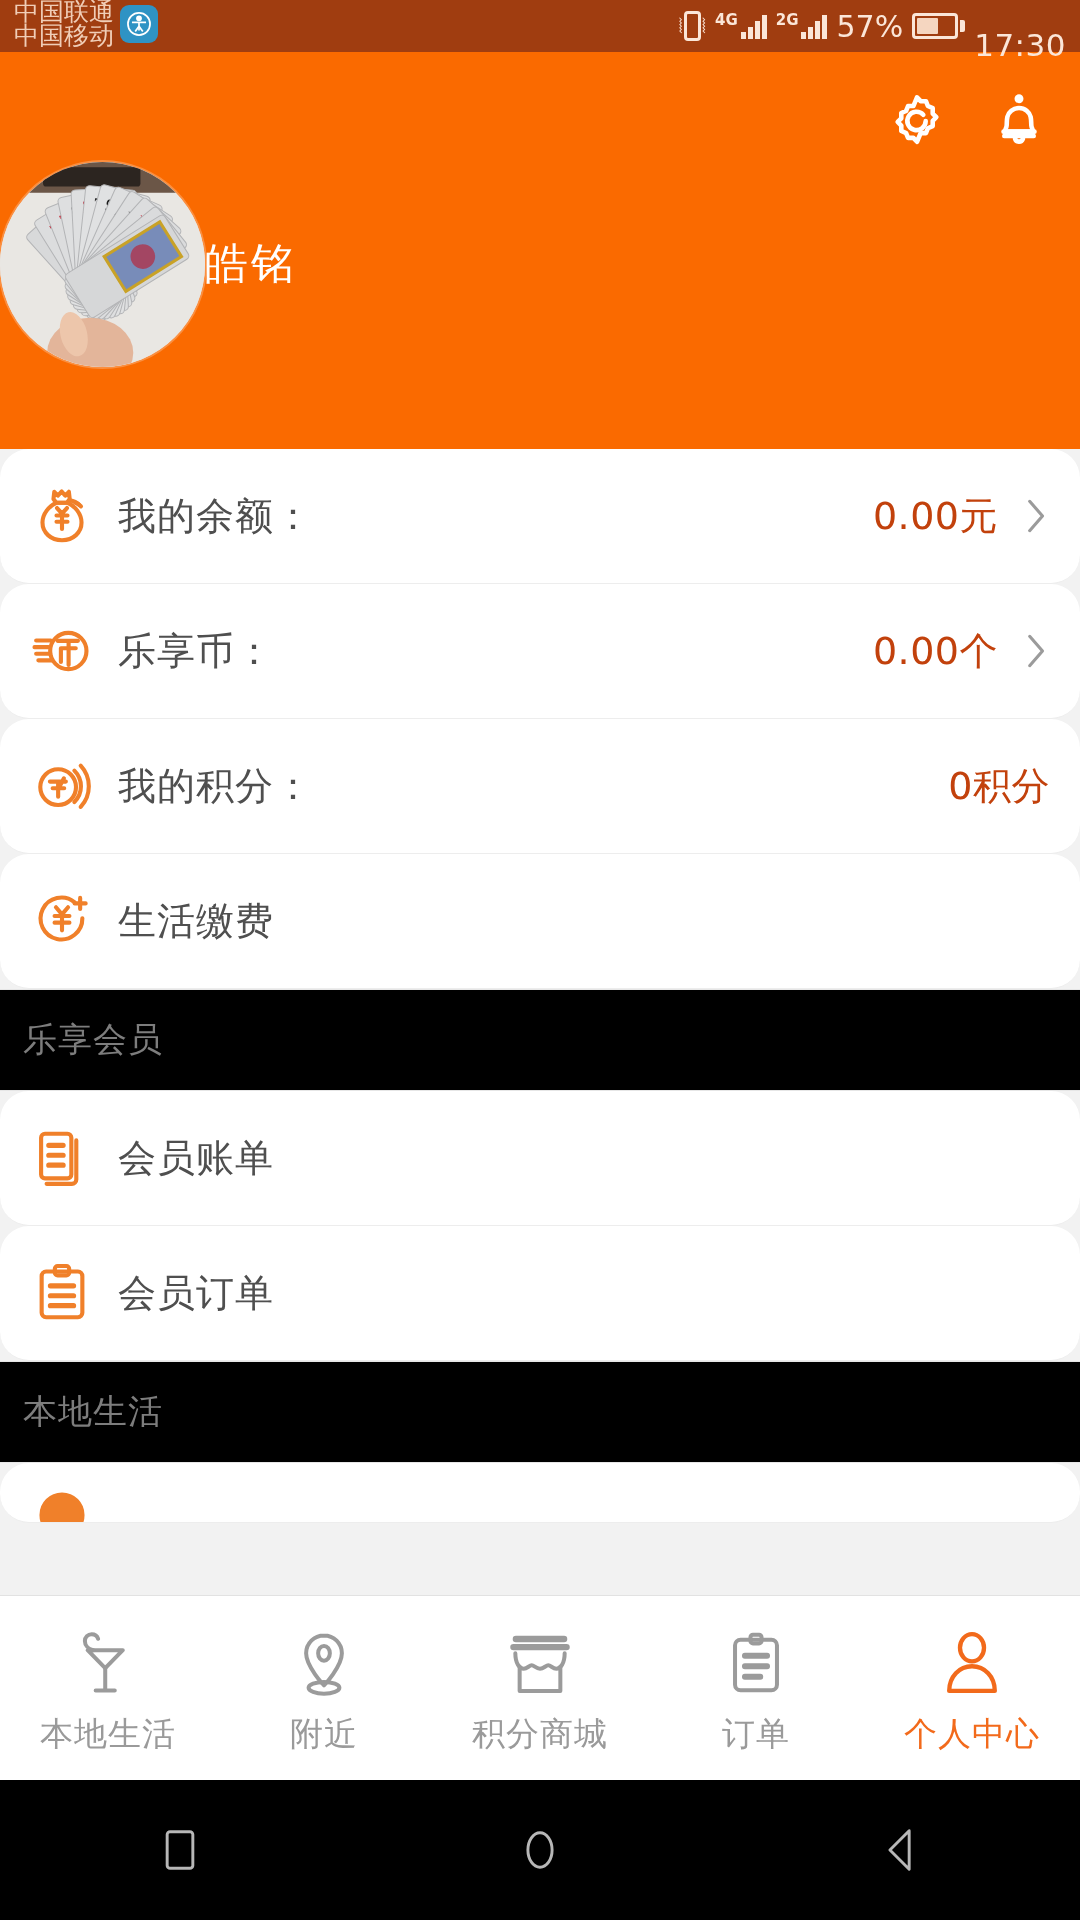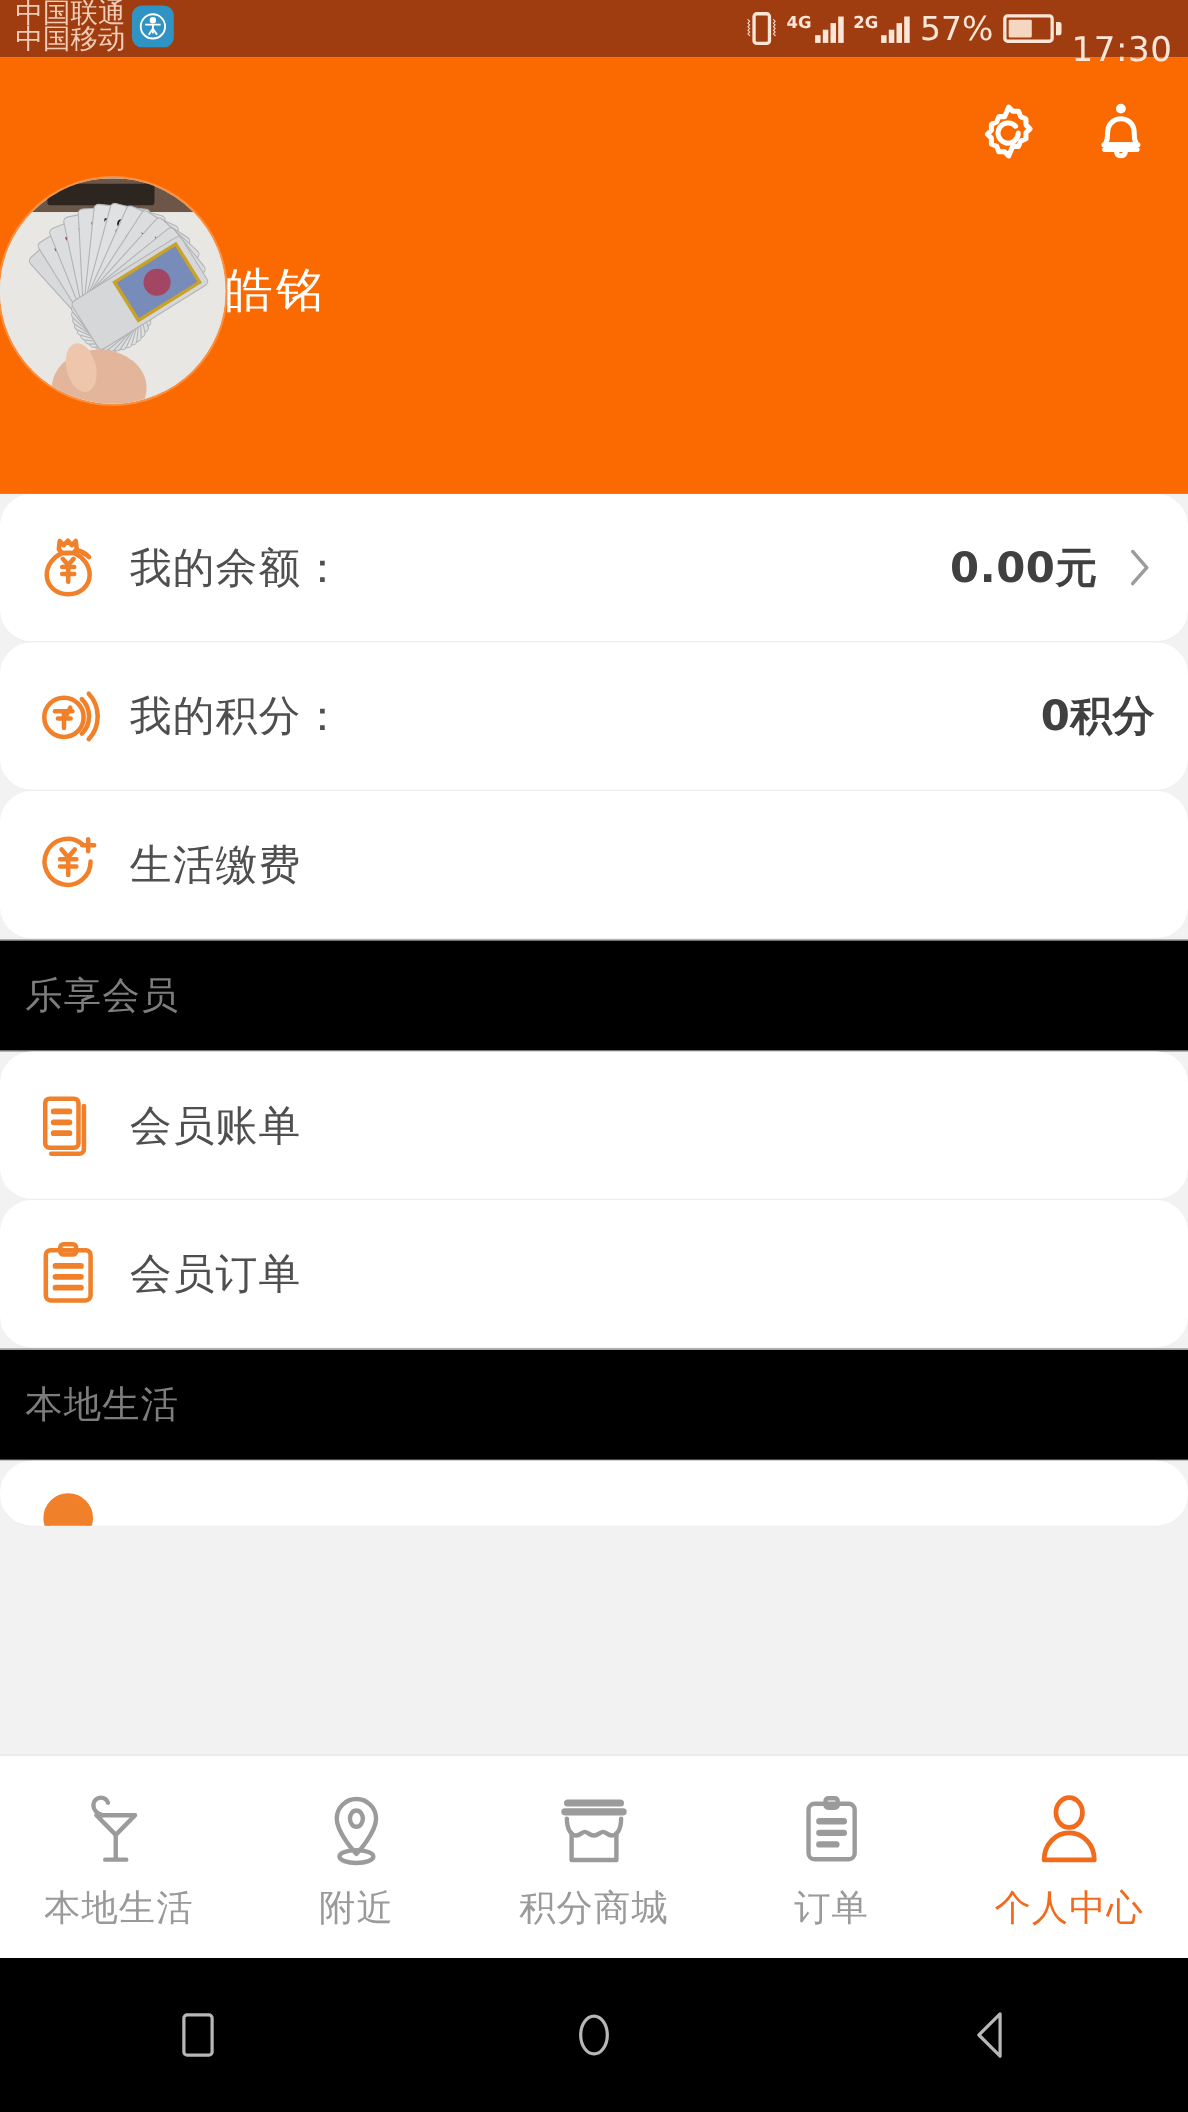--- a/index.html
+++ b/index.html
@@ -57,21 +57,21 @@
 
   
   .list{ background:#f2f2f2; }
   .row{
     height:135px; background:#fff; display:flex; align-items:center;
     padding:0 30px 0 24px; border-bottom:1px solid #ededed; cursor:pointer;border-radius:29px;
   }
   .row .ico{ width:76px; height:76px; flex:0 0 76px; display:flex; align-items:center; justify-content:center; }
   .row .label{ font-size:38px; color:#4f4f4f; margin-left:18px; letter-spacing:1px; }
   .row .spacer{ flex:1; }
-  .row .value{ font-size:38px; color:#404040; letter-spacing:0.5px;font-weight:bold; }
+  .row .value{ font-size:38px; color:#c2410c; letter-spacing:0.5px; }
   .row .chev{ margin-left:26px; width:26px; display:flex; align-items:center; justify-content:center; }
   .section{
     height:102px; background:#000000; display:flex; align-items:center;
     padding-left:23px; border-bottom:1px solid #e6e6e6; border-top:1px solid #e6e6e6;
   }
   .section span{ font-size:34px; color:#7d7d7d; letter-spacing:1px; }
   .row.partial{ height:60px; overflow:hidden; align-items:flex-start; padding-top:14px; }
 
   
   .tabbar{
@@ -253,20 +253,37 @@
       <div class="label">我的余额：</div>
       <div class="spacer"></div>
       <div class="value">0.00元</div>
       <div class="chev">
         <svg width="26" height="44" viewBox="0 0 12 24" fill="none" stroke="#9b9b9b" stroke-width="1.7" stroke-linecap="round" stroke-linejoin="round">
             <path d="M2 4l7 8-7 8"></path>
           </svg>
       </div>
     </div>
 
+    <div class="row">
+      <div class="ico">
+        <svg width="66" height="66" viewBox="0 0 24 24" fill="none" stroke="#f0802a" stroke-width="1.5" stroke-linecap="round">
+          <circle cx="14.3" cy="12" r="6.6" stroke-width="1.5"></circle>
+          <path d="M10.4 8.3h7.4M11.6 11h5.4M11.6 11v5M14.4 9.1v8"></path>
+          <path d="M2.6 8.2h5.3M2 10.6h5.1M2.6 13h5.1M3.4 15.4h4.8"></path>
+        </svg>
+      </div>
+      <div class="label">乐享币：</div>
+      <div class="spacer"></div>
+      <div class="value">0.00个</div>
+      <div class="chev">
+        <svg width="26" height="44" viewBox="0 0 12 24" fill="none" stroke="#9b9b9b" stroke-width="1.7" stroke-linecap="round" stroke-linejoin="round">
+            <path d="M2 4l7 8-7 8"></path>
+          </svg>
+      </div>
+    </div>
 
     <div class="row">
       <div class="ico">
         <svg width="66" height="66" viewBox="0 0 24 24" fill="none" stroke="#f0802a" stroke-width="1.5" stroke-linecap="round">
           <circle cx="10.6" cy="12.4" r="6.5"></circle>
           <path d="M7.6 10.4h5.8M8.6 12.8h4.2M10.6 10.9v5M12.7 9.2l-1.6 3"></path>
           <path d="M16.5 6.4a8 8 0 0 1 0 11.4"></path>
           <path d="M18.8 4.6a11 11 0 0 1 0 15"></path>
         </svg>
       </div>

